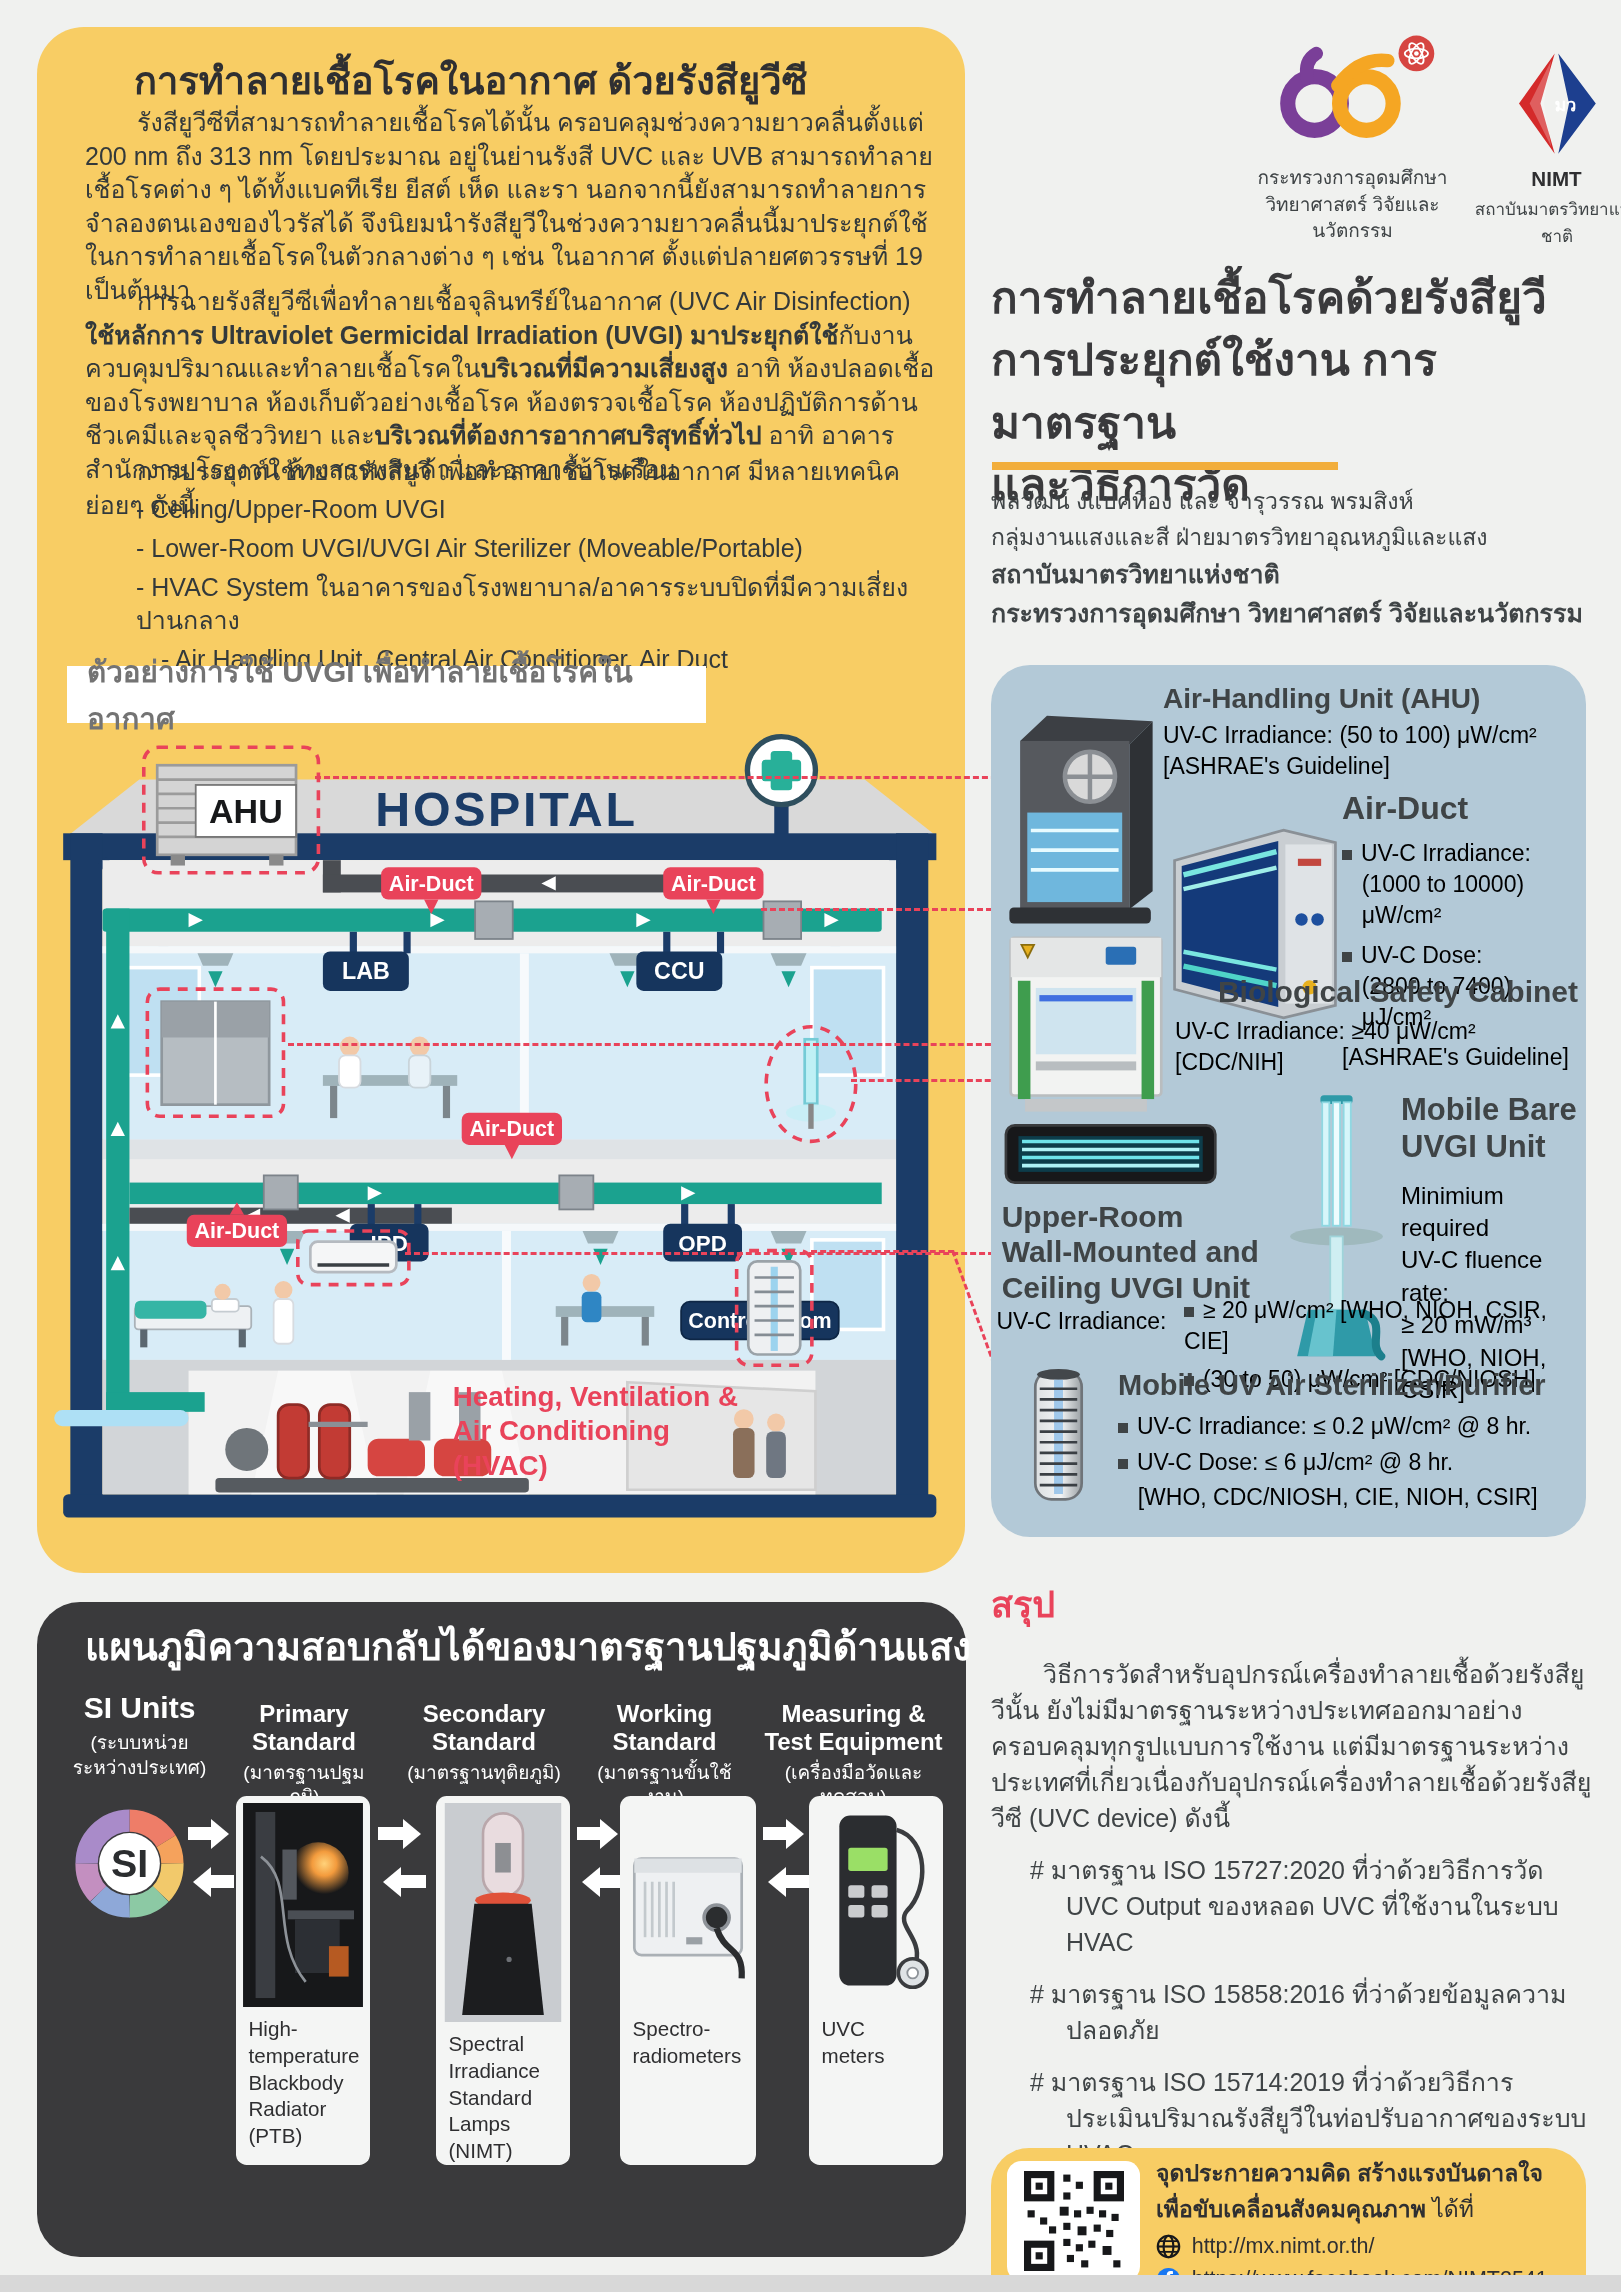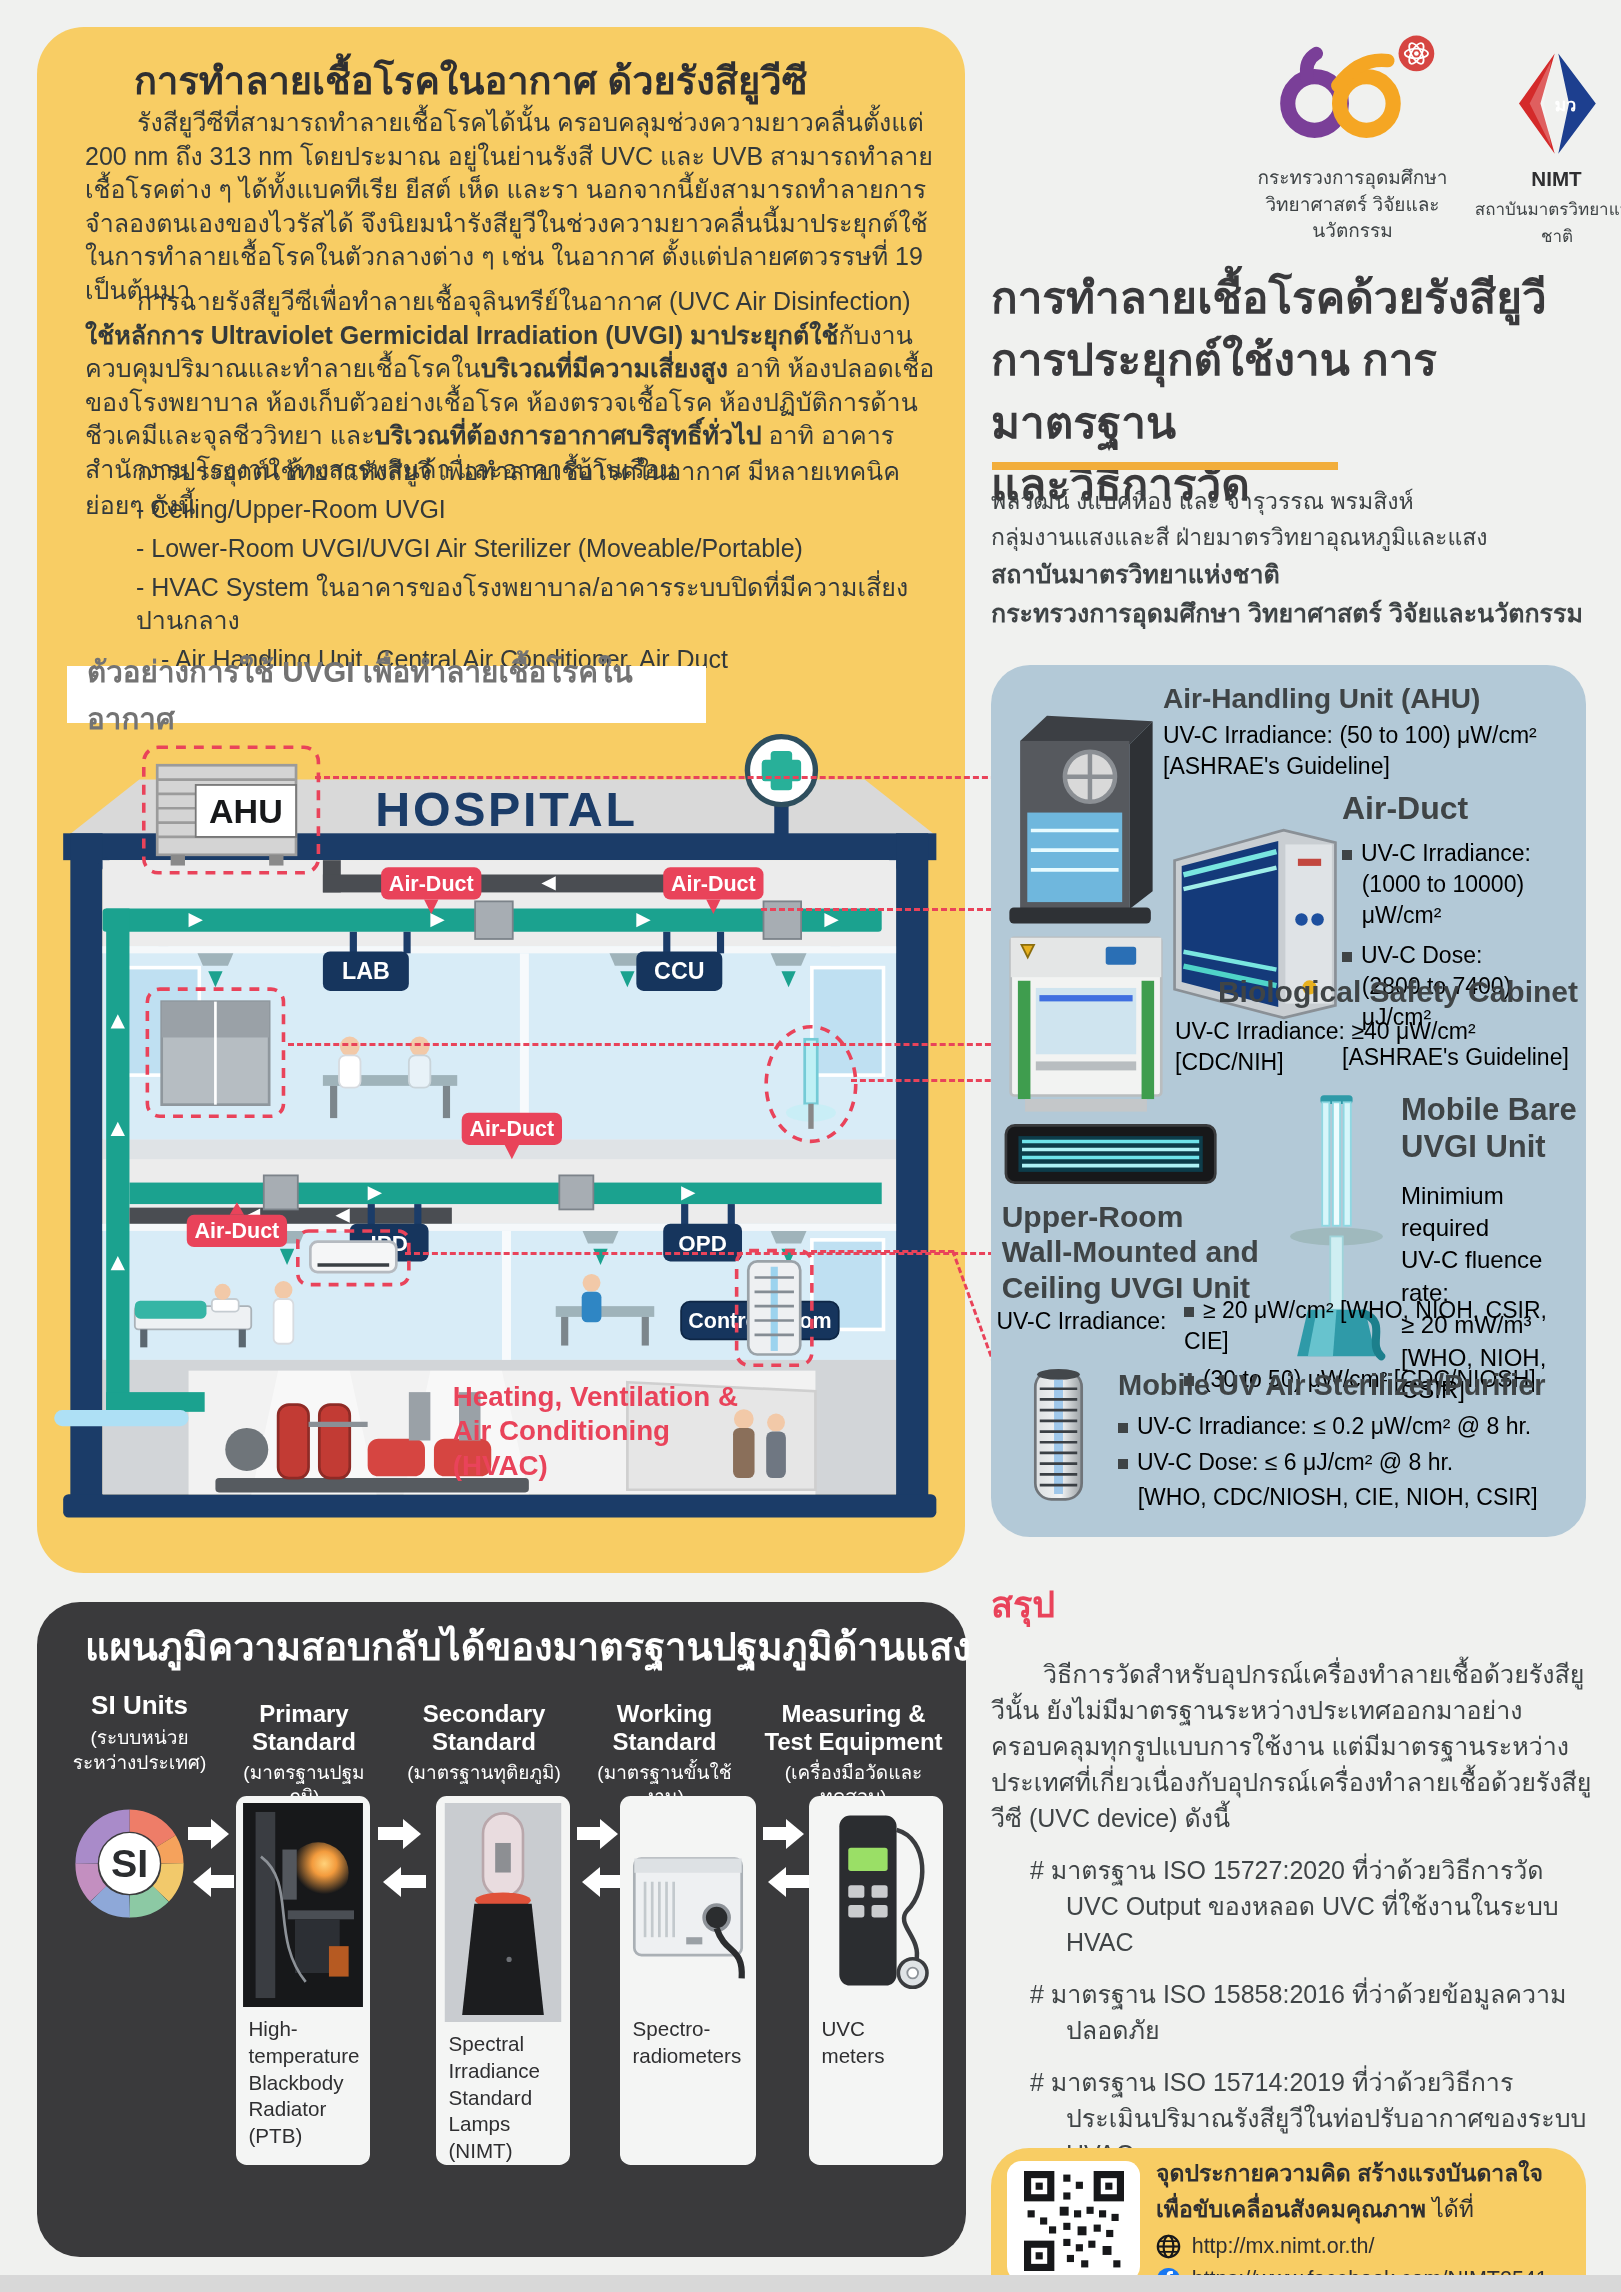--- a/index.html
+++ b/index.html
@@ -468,21 +468,21 @@
       <div class="eq-line" style="margin-top:5.4px;"><span class="sqb"></span><span>UV-C Dose: ≤ 6 μJ/cm² @ 8 hr.</span></div>
       <div class="eq-line" style="margin-left:19.7px;margin-top:3.6px;">[WHO, CDC/NIOSH, CIE, NIOH, CSIR]</div>
     </div>
   </div>
 
   <div class="abs panel-dark" style="left:37px;top:1602px;width:929px;height:655px;"></div>
 
   <div class="abs" style="left:85px;top:1616px;font-size:38px;font-weight:700;color:#ffffff;">แผนภูมิความสอบกลับได้ของมาตรฐานปฐมภูมิด้านแสง</div>
 
   <div class="colhead" style="left:59px;top:1691px;width:161px;">
-    <div class="en" style="font-size:26px;">SI Units</div>
+    <div class="en" style="font-size:30px;">SI Units</div>
     <div class="th">
         <div>(ระบบหน่วย</div>
         <div>ระหว่างประเทศ)</div>
       </div>
   </div>
   <div class="colhead" style="left:228px;top:1700px;width:152px;">
     <div class="en">Primary Standard</div>
     <div class="th">(มาตรฐานปฐมภูมิ)</div>
   </div>
   <div class="colhead" style="left:401px;top:1700px;width:166px;">

